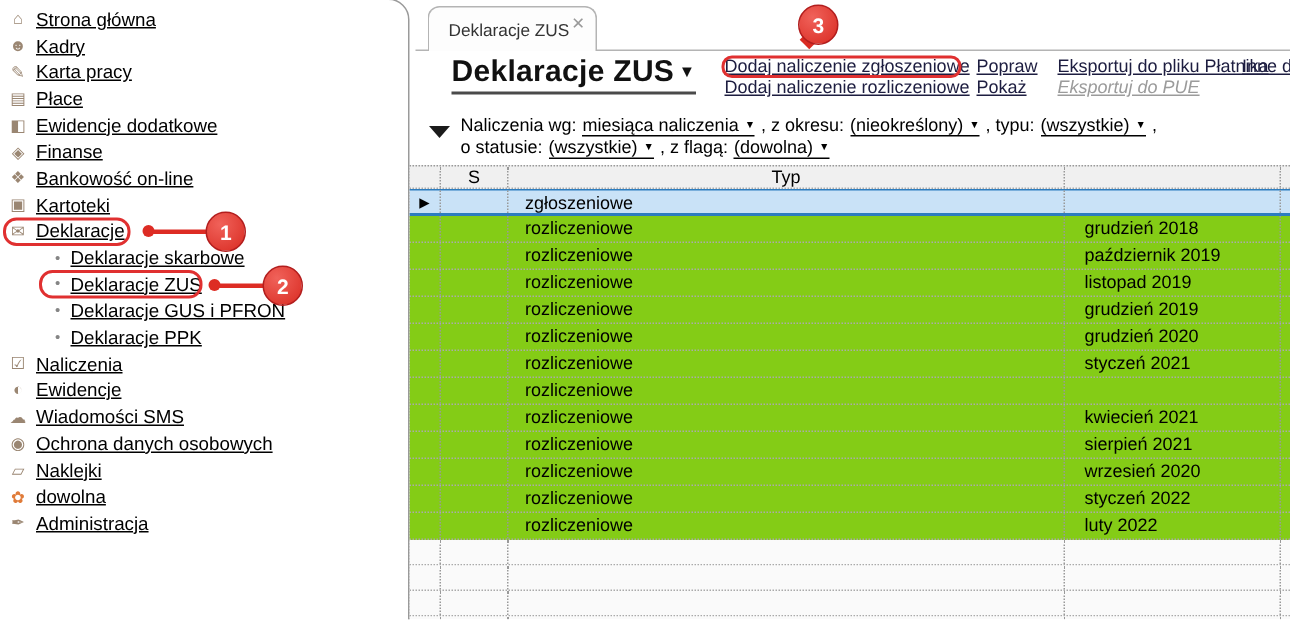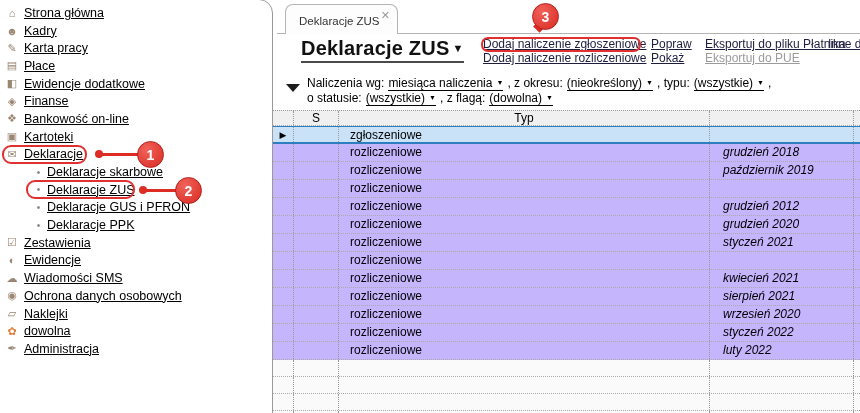--- a/index.html
+++ b/index.html
@@ -36,41 +36,41 @@
   .page-title {
     position:absolute; left:301px; top:37px; font-size:20px; font-weight:bold;
     border-bottom:2px solid #4a4a4a; padding-bottom:1px; letter-spacing:0.2px; color:#111;
   }
   .page-title .caret { font-size:11px; vertical-align:3px; margin-left:3px; }
 
   
   .actions { position:absolute; left:483px; top:37px; width:377px; display:grid;
     grid-template-columns:168px 54px 123px 60px; grid-auto-rows:14px; font-size:12px; }
   .actions a { color:#1d1d40; text-decoration:underline; white-space:nowrap; cursor:pointer; }
-  .actions a.disabled { color:#9b9b9b; }
+  .actions a.disabled { color:#9b9b9b;font-style:italic; }
 
   
   .funnel { position:absolute; left:286px; top:84px; width:0; height:0;
     border-left:7px solid transparent; border-right:7px solid transparent; border-top:8px solid #1b1b1b; cursor:pointer; }
   .filter-row { position:absolute; left:307px; font-size:12px; white-space:nowrap; }
   .filter-row.r1 { top:76px; } .filter-row.r2 { top:91px; }
   .filter-row .seg { margin-right:4px;margin-top:48px; }
   .filter-row .dd { border-bottom:1px solid #000; margin-right:4px; cursor:pointer; }
   .filter-row .dd .arr { font-size:7px; vertical-align:2px; margin-left:4px; }
 
   
   .grid { position:absolute; left:272px; top:110px; width:588px; height:303px;
     border-left:1px dotted #999; overflow:hidden; font-size:12px; }
-  .trow { display:grid; grid-template-columns:21px 45px 371px 144px 7px; height:18px; border-bottom:1px dotted #aaa; background:#c4b5fd; }
+  .trow { display:grid; grid-template-columns:21px 45px 371px 144px 7px; height:18px; border-bottom:1px dotted #aaa; background:#84cc16; }
   .trow > div { border-right:1px dotted #999; overflow:hidden; white-space:nowrap; line-height:17px; }
   .trow.head { height:16px; background:#f0f0f0; border-top:1px dotted #999; line-height:14px; }
   .trow.head > div { text-align:center; line-height:15px; }
   .trow.sel { background:#c9e2f7; border-top:1px solid #2d7dbf; border-bottom:2px solid #2d7dbf; }
   .trow.empty { height:17px; background:#fafafa; }
-  .cell-typ { padding-left:11px; } .cell-okres { padding-left:13px;font-style:italic; }
+  .cell-typ { padding-left:11px; } .cell-okres { padding-left:13px; }
   .marker { text-align:center; font-size:9px; line-height:16px; }
 
   
   .ann { position:absolute; z-index:5; }
   .rbox { border:2px solid #e03030; border-radius:9px; background:transparent; }
   .rdot { width:8px; height:8px; border-radius:50%; background:#dd2c24; }
   .rline { height:3px; background:#dd2c24; }
   .rcircle {
     width:27px; height:27px; border-radius:50%;
     background:radial-gradient(circle at 35% 30%, #f0625a, #d92b22);
@@ -133,21 +133,21 @@
       <div class="side-item sub">
         <span class="ico">•</span>
         <span class="lbl">Deklaracje GUS i PFRON</span>
       </div>
       <div class="side-item sub">
         <span class="ico">•</span>
         <span class="lbl">Deklaracje PPK</span>
       </div>
       <div class="side-item">
         <span class="ico">☑</span>
-        <span class="lbl">Zestawienia</span>
+        <span class="lbl">Naliczenia</span>
       </div>
       <div class="side-item">
         <span class="ico">◐</span>
         <span class="lbl">Ewidencje</span>
       </div>
       <div class="side-item">
         <span class="ico">☁</span>
         <span class="lbl">Wiadomości SMS</span>
       </div>
       <div class="side-item">
@@ -218,27 +218,28 @@
         <div class="marker"></div>
         <div></div>
         <div class="cell-typ">rozliczeniowe</div>
         <div class="cell-okres">październik 2019</div>
         <div></div>
       </div>
       <div class="trow">
         <div class="marker"></div>
         <div></div>
         <div class="cell-typ">rozliczeniowe</div>
-        <div></div>
-      </div>
-      <div class="trow">
-        <div class="marker"></div>
-        <div></div>
-        <div class="cell-typ">rozliczeniowe</div>
-        <div class="cell-okres">grudzień 2012</div>
+        <div class="cell-okres">listopad 2019</div>
+        <div></div>
+      </div>
+      <div class="trow">
+        <div class="marker"></div>
+        <div></div>
+        <div class="cell-typ">rozliczeniowe</div>
+        <div class="cell-okres">grudzień 2019</div>
         <div></div>
       </div>
       <div class="trow">
         <div class="marker"></div>
         <div></div>
         <div class="cell-typ">rozliczeniowe</div>
         <div class="cell-okres">grudzień 2020</div>
         <div></div>
       </div>
       <div class="trow">

